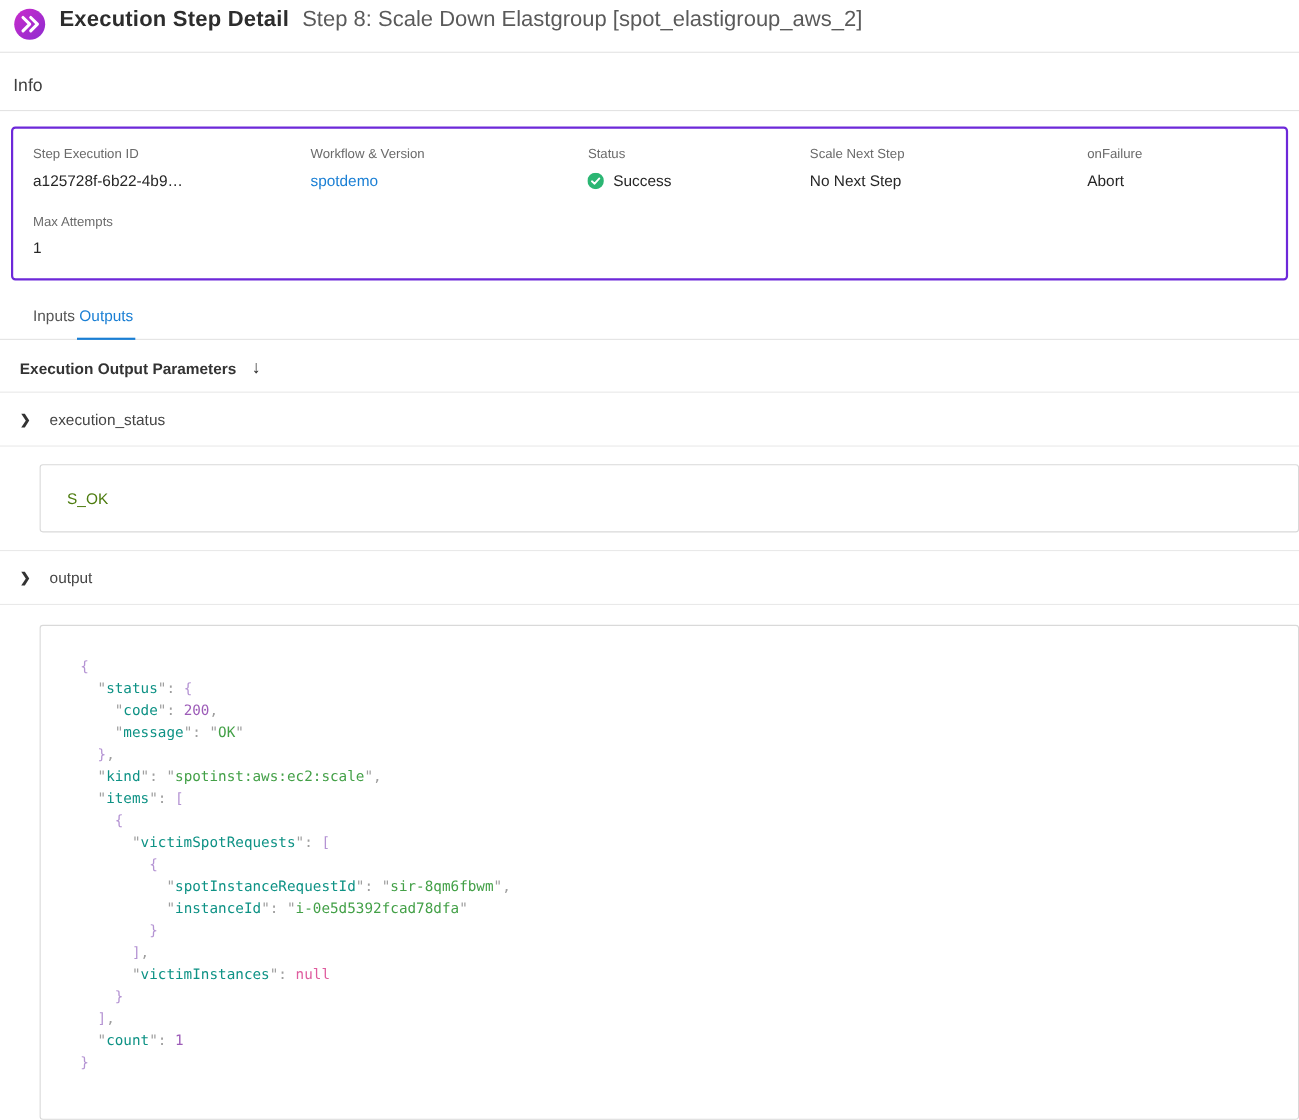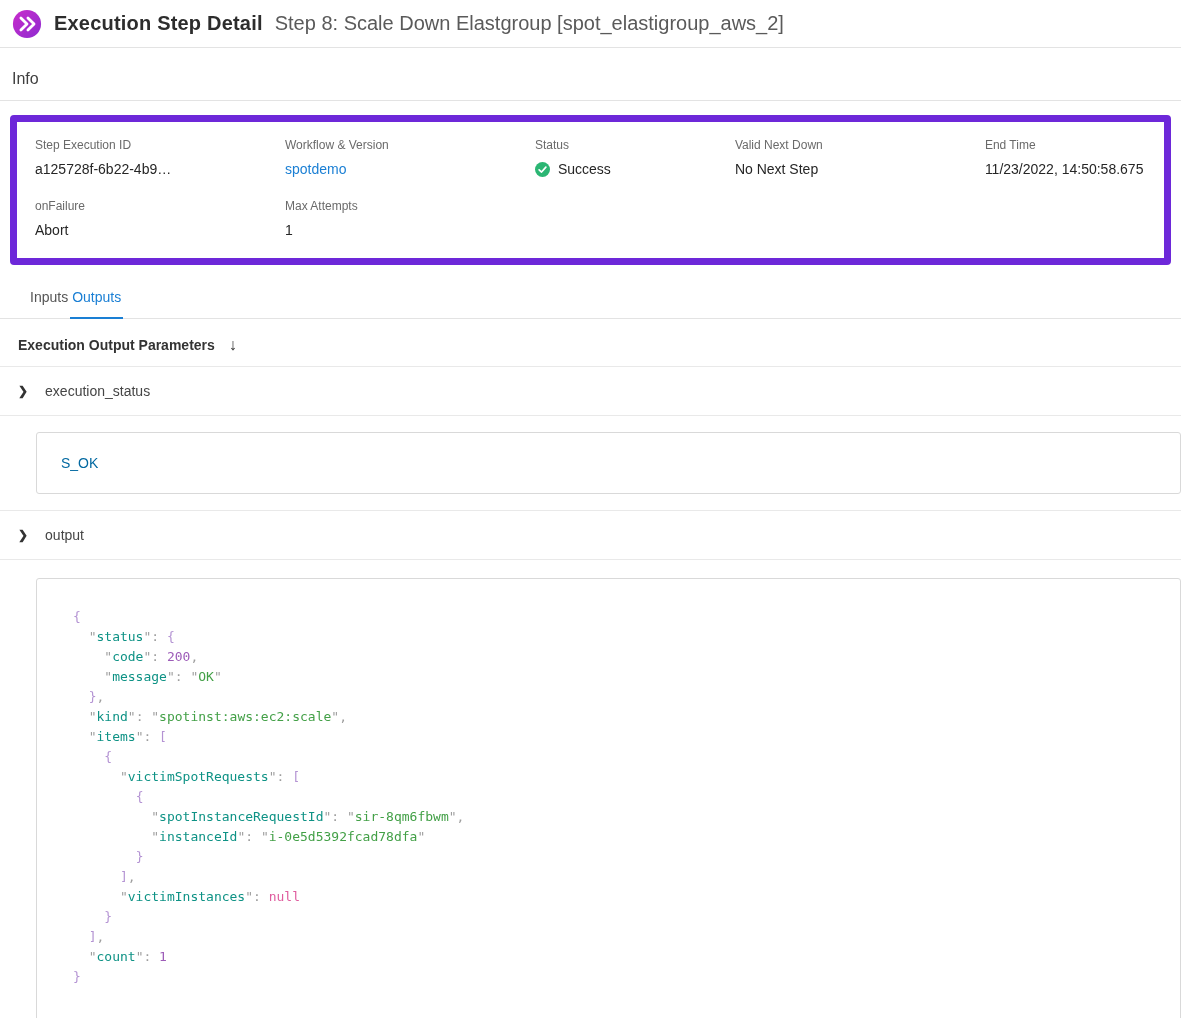--- a/index.html
+++ b/index.html
@@ -2,47 +2,47 @@
 <html style="--accent: #1a7fd4; --success: #2bb673; --logo-magenta: #c92ccb; --logo-purple: #8e2bd0; --json-key: #0e9285; --json-string: #43a047; --json-number: #9d5cb8; --json-null: #df5c9e; --json-brace: #b493d3;"><head>
 <meta charset="utf-8">
 <style>
   *{box-sizing:border-box}
   html,body{margin:0;padding:0}
   body{
     width:1181px;min-height:1018px;background:#fff;color:#333;
     font-family:"Liberation Sans",sans-serif;
   }
   
-  .topbar{display:flex;align-items:center;gap:12px;padding:7px 12px;border-bottom:1px solid #e3e3e3;min-height:48px}
+  .topbar{display:flex;gap:12px;padding:7px 12px;border-bottom:1px solid #e3e3e3;min-height:48px}
   .logo{display:inline-flex;width:30px;height:30px;flex:0 0 auto}
   .topbar h1{font-size:20px;margin:0;font-weight:700;color:#2d2d2d;letter-spacing:.2px}
   .topbar .subtitle{font-size:20px;color:#5a5a5a;font-weight:400}
   
   .section-label{font-size:16px;color:#3f3f3f;padding:22px 12px 12px;border-bottom:1px solid #e3e3e3}
   .info-card{
-    margin:14px 10px 4px;border:7px solid #6d28d9;border-radius:4px;
+    margin:14px 10px 4px;border:2px solid #6d28d9;border-radius:4px;
     padding:16px 18px 20px;display:grid;grid-template-columns:22.5% 22.5% 18% 22.5% 1fr;row-gap:22px;
   }
   .field .flabel{font-size:12px;color:#6a6a6a;margin-bottom:9px}
   .field .fvalue{font-size:14px;color:#262626}
   .link{color:var(--accent,#1a7fd4);text-decoration:none;cursor:pointer}
   .status-val{display:flex;align-items:flex-end;gap:8px}
   .success-fill{fill:var(--success,#2bb673)}
   
   .tabs{display:flex;padding:18px 0 0 28px;border-bottom:1px solid #e3e3e3}
   .tab{font-size:14px;color:#555;padding:2px 2px 12px;cursor:pointer}
   .tab.active{color:var(--accent,#1a7fd4);font-weight:500;border-bottom:2px solid var(--accent,#1a7fd4);margin-bottom:-1px}
   
   .params-head{display:flex;gap:14px;padding:18px 18px 13px;border-bottom:1px solid #e9e9e9;font-size:14px;font-weight:700;color:#333}
   .arrow-btn{font-size:16px;font-weight:700;color:#333;cursor:pointer;line-height:1}
   .param-row{display:flex;align-items:center;gap:17px;padding:16px 18px;font-size:14px;color:#454545;border-bottom:1px solid #e9e9e9;cursor:pointer}
   .param-row.bt{border-top:1px solid #e9e9e9}
   .chevron{font-size:12px;font-weight:700;color:#333}
   
-  .value-box{margin:16px 0 16px 36px;border:1px solid #d9d9d9;border-radius:3px;padding:22px 24px;font-size:14px;color:#0369a1}
+  .value-box{margin:16px 0 16px 36px;border:1px solid #d9d9d9;border-radius:3px;padding:22px 24px;font-size:14px;color:#4d7c0f}
   .code-box{margin:18px 0 12px 36px;border:1px solid #d9d9d9;border-radius:3px;padding:28px 36px 40px;min-height:450px}
   pre.json{margin:0;font-family:"DejaVu Sans Mono","Liberation Mono",monospace;font-size:13px;line-height:20px;white-space:pre}
   .jq,.jp{color:#9e9e9e}
   .jkey{color:var(--json-key,#0e9285)}
   .jstr{color:var(--json-string,#43a047)}
   .jnum{color:var(--json-number,#9d5cb8)}
   .jnull{color:var(--json-null,#df5c9e)}
   .jb{color:var(--json-brace,#b493d3)}
 </style>
 </head>
@@ -83,26 +83,22 @@
       <span style="display:inline-flex">
         <svg width="15" height="15" viewBox="0 0 16 16" aria-hidden="true">
           <circle class="success-fill" cx="8" cy="8" r="8"></circle>
           <path d="M4.4 8.3 L7 10.7 L11.6 5.5" stroke="#fff" stroke-width="1.8" fill="none" stroke-linecap="round" stroke-linejoin="round"></path>
         </svg>
       </span>
       <span>Success</span>
     </div>
   </div>
   <div class="field">
-    <div class="flabel">Valid Next Down</div>
+    <div class="flabel">Scale Next Step</div>
     <div class="fvalue">No Next Step</div>
-  </div>
-  <div class="field">
-    <div class="flabel">End Time</div>
-    <div class="fvalue">11/23/2022, 14:50:58.675</div>
   </div>
   <div class="field">
     <div class="flabel">onFailure</div>
     <div class="fvalue">Abort</div>
   </div>
   <div class="field">
     <div class="flabel">Max Attempts</div>
     <div class="fvalue">1</div>
   </div>
   <div></div>

